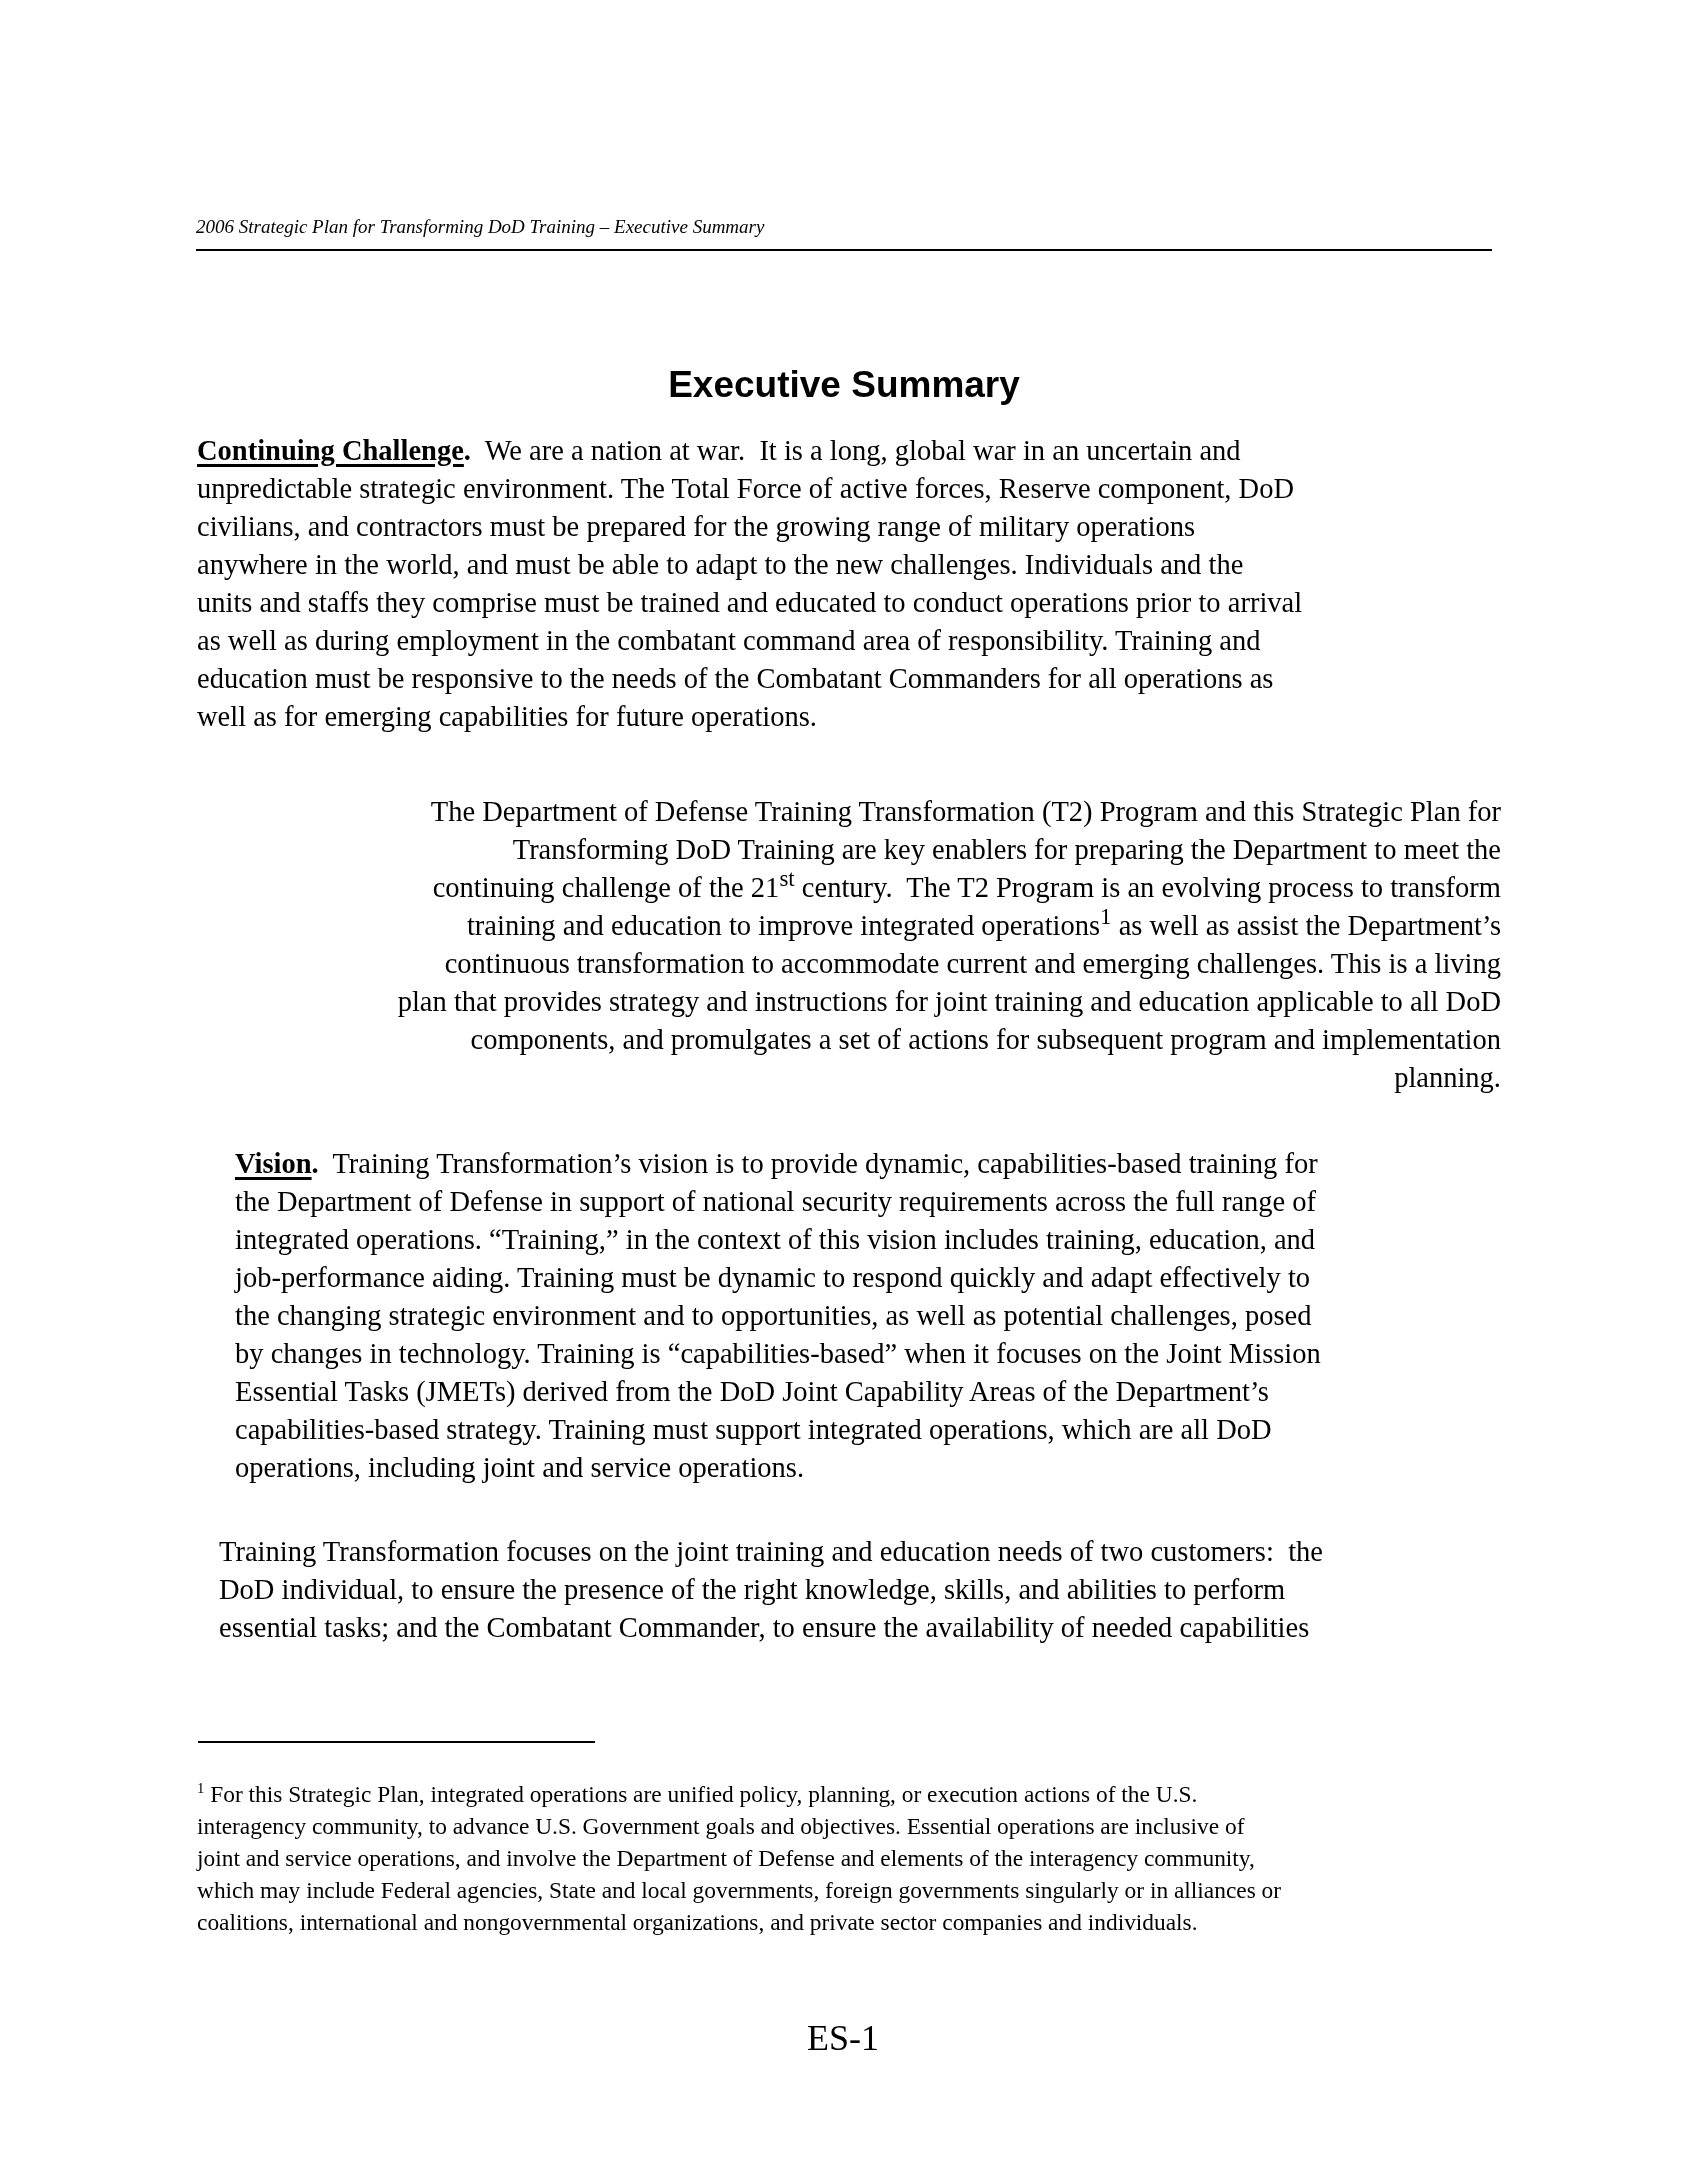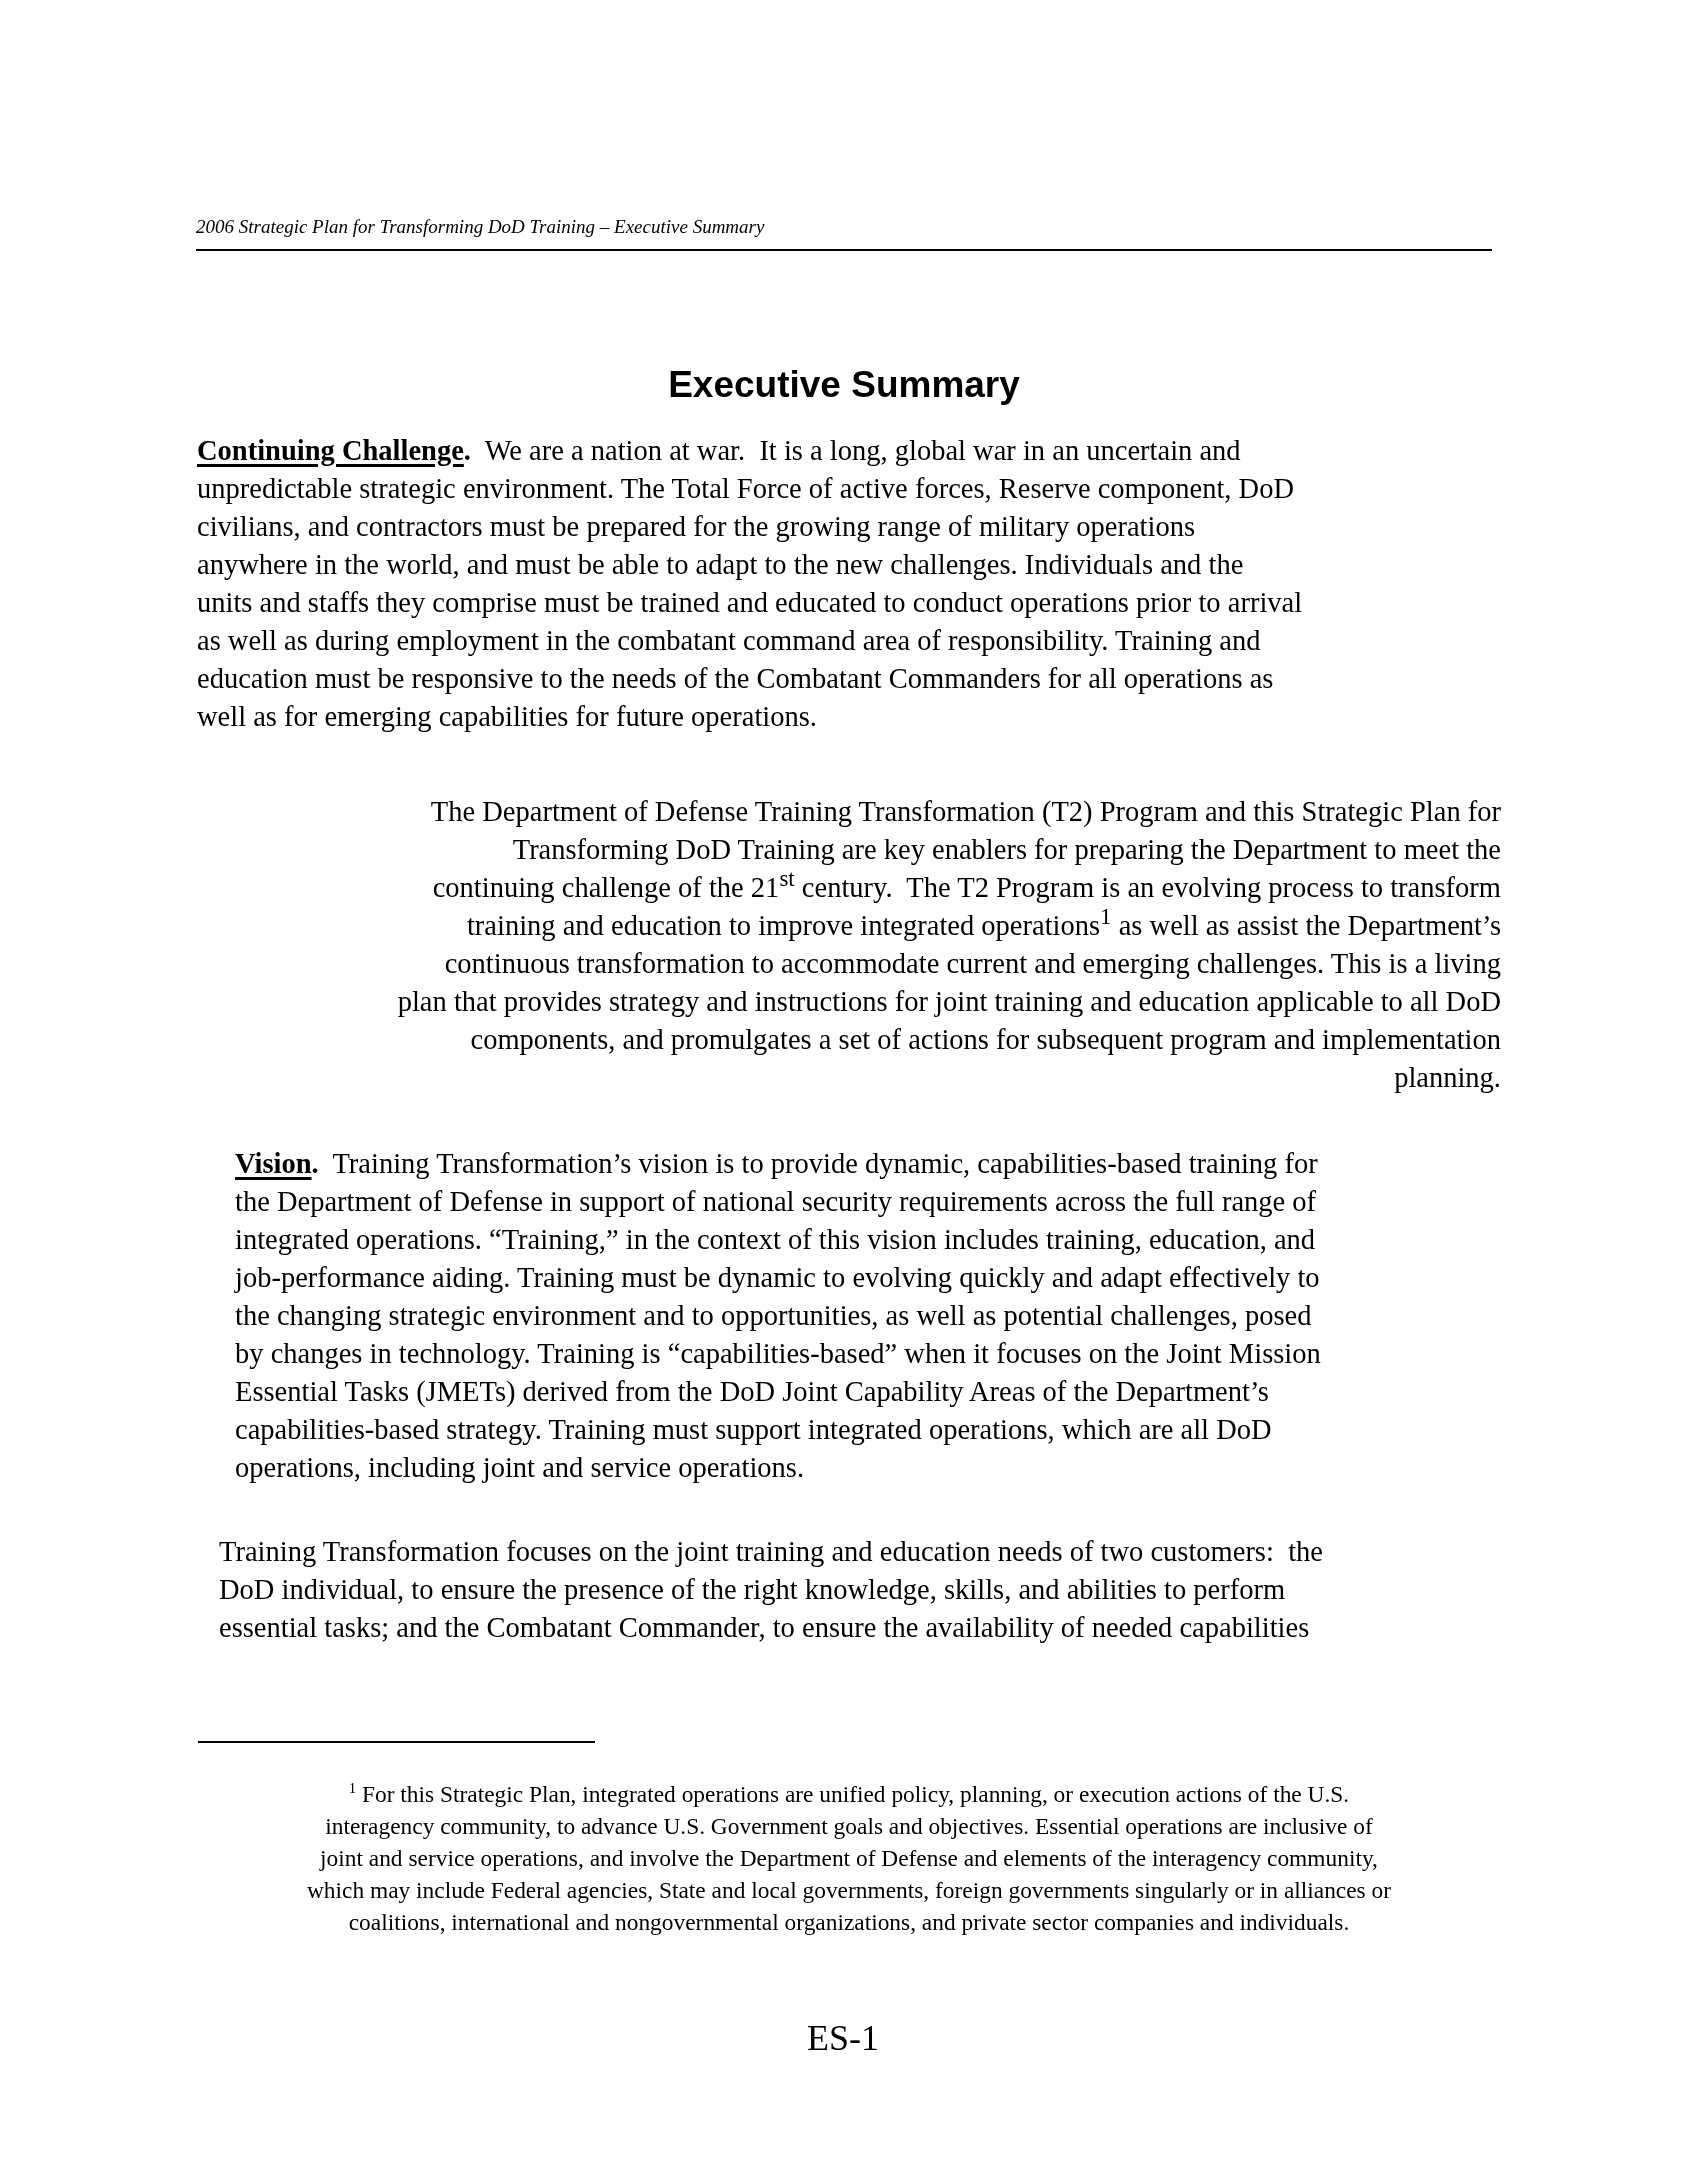--- a/index.html
+++ b/index.html
@@ -22,21 +22,21 @@
   }
   .line { display: block; height: 38px; }
   .lead { font-weight: bold; }
   .lead-u { text-decoration: underline; text-decoration-thickness: 2.8px; text-underline-offset: 3.7px; }
   sup { font-size: 23px; line-height: 0; vertical-align: 11px; }
   .fn-rule { position: absolute; left: 198px; top: 1741px; width: 397px; height: 1.8px; background: #000; }
   .footnote {
     position: absolute; left: 197px; top: 1778px; width: 1304px;
     font-family: "Liberation Serif", serif; font-size: 23.4px; line-height: 32px; white-space: nowrap;
   }
-  .footnote .line { height: 32px; text-align: center; }
+  .footnote .line { height: 32px; }
   .footnote sup { font-size: 14.7px; vertical-align: 9.2px; }
   .page-number {
     position: absolute; left: 0; top: 2020px; width: 1686px; text-align: center;
     font-family: "Liberation Serif", serif; font-size: 36px; line-height: 37px;
   }
 </style>
 </head>
 <body>
 
 <div class="page">
@@ -65,21 +65,21 @@
     <span class="line">continuous transformation to accommodate current and emerging challenges.  This is a living</span>
     <span class="line">plan that provides strategy and instructions for joint training and education applicable to all DoD</span>
     <span class="line">components, and promulgates a set of actions for subsequent program and implementation</span>
     <span class="line">planning.</span>
   </div>
 
   <div class="body-text" style="top:1145px;margin-left:38px;">
     <span class="line"><span class="lead"><span class="lead-u">Vision</span><span>.</span></span><span style="white-space:pre">  Training Transformation’s vision is to provide dynamic, capabilities-based training for</span></span>
     <span class="line">the Department of Defense in support of national security requirements across the full range of</span>
     <span class="line">integrated operations.  “Training,” in the context of this vision includes training, education, and</span>
-    <span class="line">job-performance aiding.  Training must be dynamic to evolving quickly and adapt effectively to</span>
+    <span class="line">job-performance aiding.  Training must be dynamic to respond quickly and adapt effectively to</span>
     <span class="line">the changing strategic environment and to opportunities, as well as potential challenges, posed</span>
     <span class="line">by changes in technology.  Training is “capabilities-based” when it focuses on the Joint Mission</span>
     <span class="line">Essential Tasks (JMETs) derived from the DoD Joint Capability Areas of the Department’s</span>
     <span class="line">capabilities-based strategy.  Training must support integrated operations, which are all DoD</span>
     <span class="line">operations, including joint and service operations.</span>
   </div>
 
   <div class="body-text" style="top:1533px;margin-left:22px;">
     <span class="line" style="white-space:pre">Training Transformation focuses on the joint training and education needs of two customers:  the</span>
     <span class="line">DoD individual, to ensure the presence of the right knowledge, skills, and abilities to perform</span>

